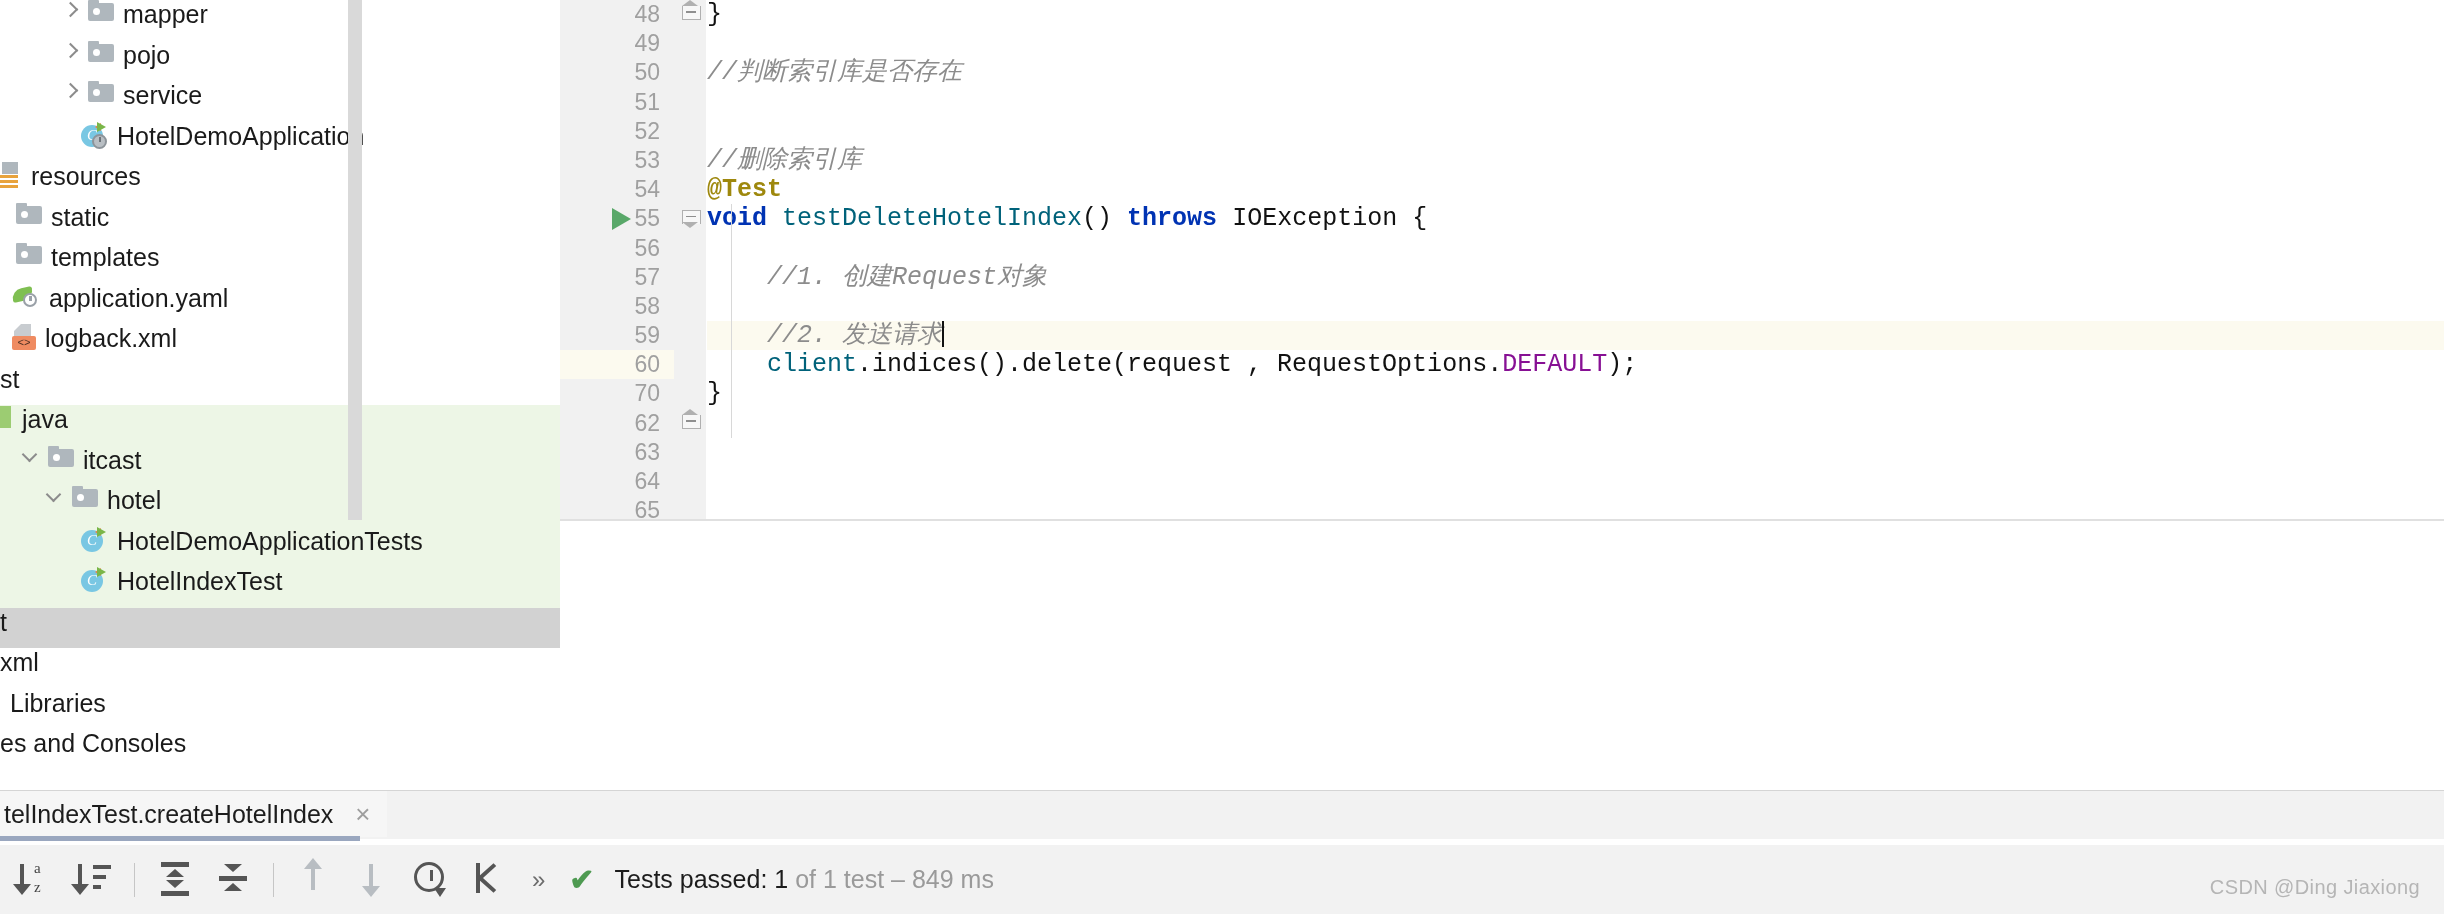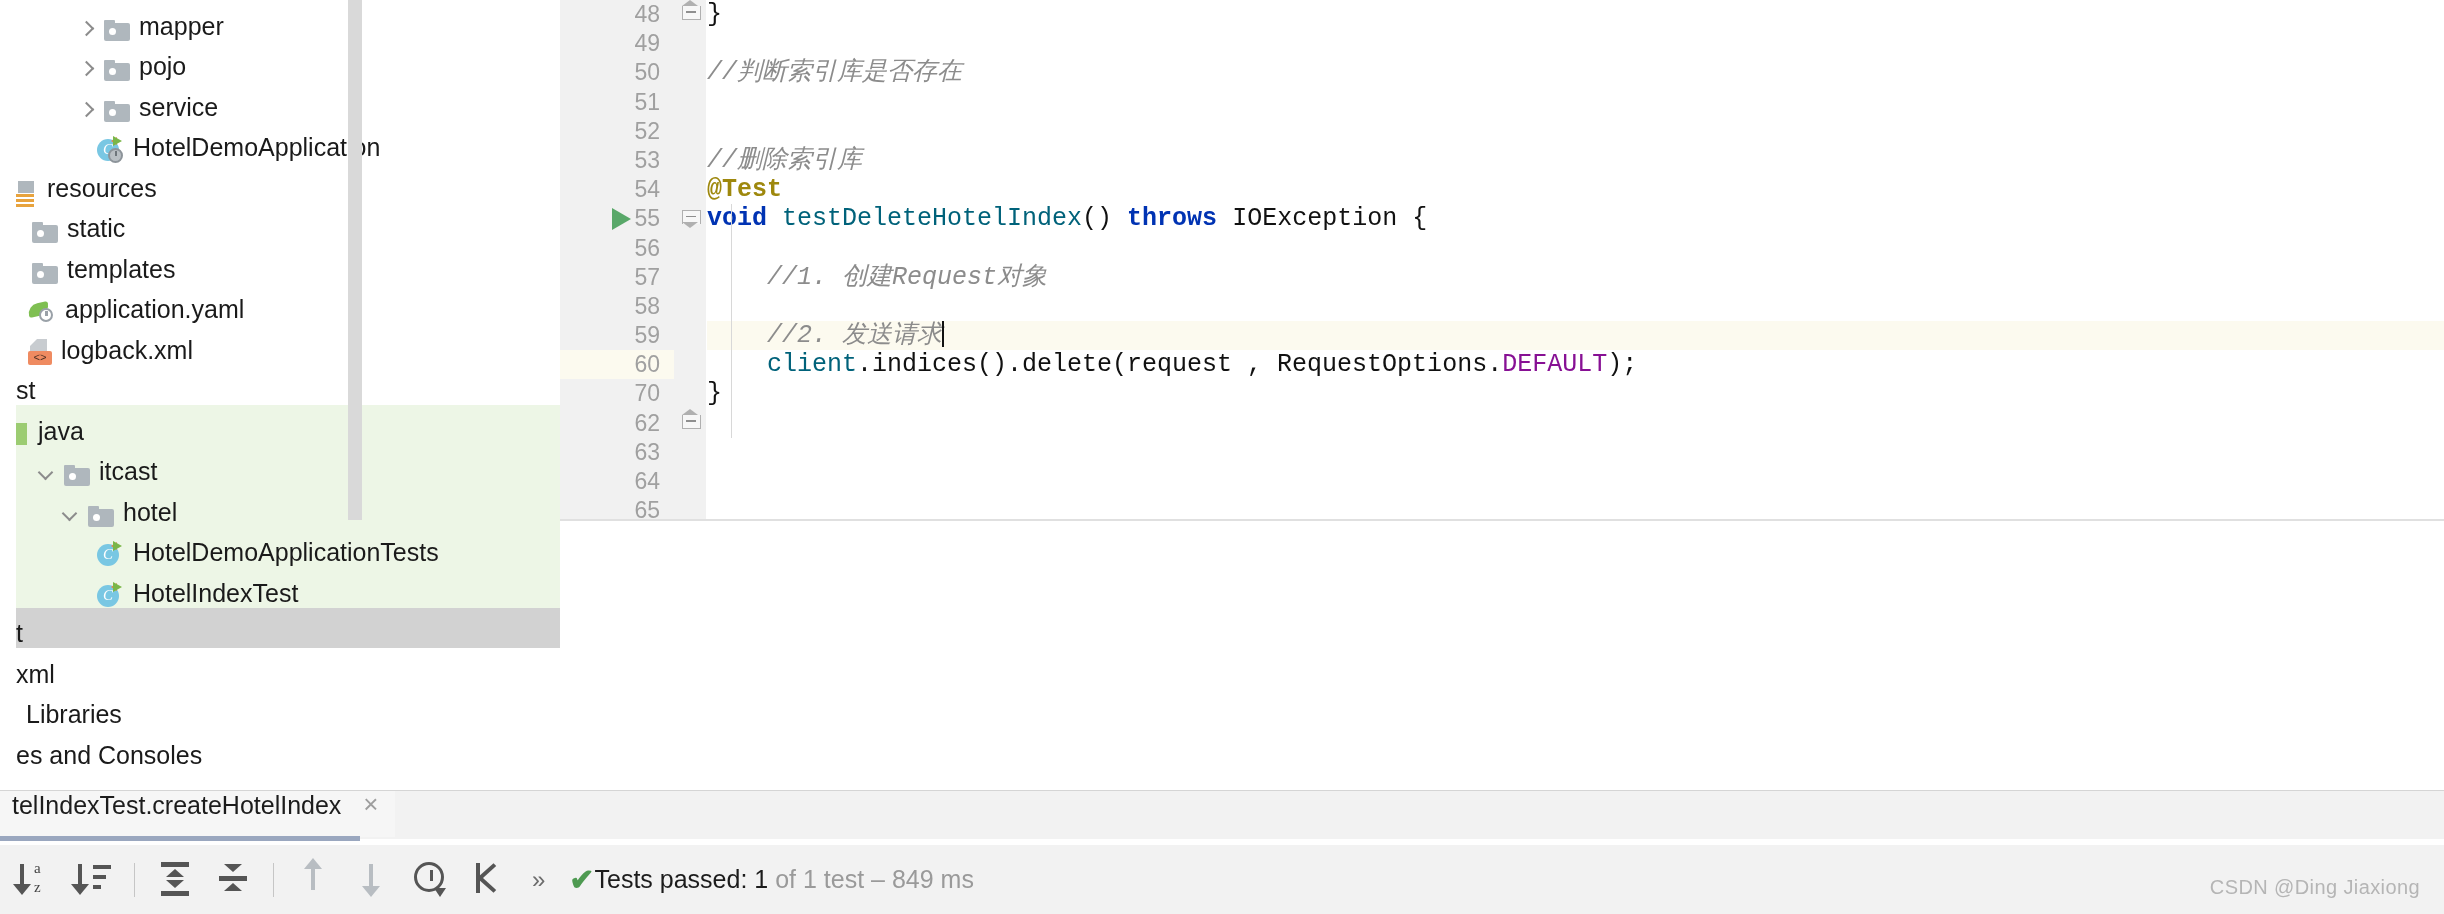--- a/index.html
+++ b/index.html
@@ -10,22 +10,22 @@
     -webkit-font-smoothing:antialiased;
   }
   .app{position:relative;width:2444px;height:914px;}
 
   
   .tree{
     position:absolute;left:0;top:0;width:560px;height:790px;
     background:#ffffff;overflow:hidden;
   }
   .trow{
-    position:relative;height:40.5px;display:flex;align-items:flex-end;
-    font-size:25px;color:#1a1a1a;white-space:nowrap;margin-left:16px;
+    position:relative;height:40.5px;display:flex;align-items:flex-start;
+    font-size:25px;color:#1a1a1a;white-space:nowrap;
   }
   .trow.sel-green{background:#edf6e6;}
   .trow.sel-gray{background:#d2d2d2;}
   .chev{
     width:22px;height:22px;flex:0 0 22px;position:relative;margin-right:6px;
   }
   .chev.right::before{
     content:"";position:absolute;left:5px;top:4px;width:9px;height:9px;
     border-right:2.6px solid #8c8c8c;border-top:2.6px solid #8c8c8c;
     transform:rotate(45deg);
@@ -117,34 +117,34 @@
 
   
   .vsep{position:absolute;left:348px;top:0;width:14px;height:520px;background:#d9d9d9;}
   .editor-bottom-line{position:absolute;left:560px;top:519px;width:1884px;height:2px;background:#e0e0e0;}
 
   .tab-strip{
     position:absolute;left:0;top:790px;width:2444px;height:48px;background:#f2f2f2;
     border-top:1px solid #d5d5d5;
   }
   .tab{
-    position:absolute;left:0;top:0;height:46px;display:flex;
-    font-size:25px;color:#1c1c1c;padding:0 16px 0 12px;background:#f6f6f6;
+    position:absolute;left:0;top:0;height:46px;display:flex;align-items:center;
+    font-size:25px;color:#1c1c1c;padding:0 16px 0 4px;background:#f6f6f6;
   }
   .tab .close{margin-left:22px;color:#9e9e9e;font-size:26px;line-height:1;}
   .tab-underline{position:absolute;left:0;top:45px;width:360px;height:5px;background:#9aa7bf;}
 
   .status-bar{
     position:absolute;left:0;top:845px;width:2444px;height:69px;background:#f2f2f2;
     display:flex;align-items:center;
   }
   .tb-ico{position:relative;width:44px;height:44px;margin-left:14px;flex:0 0 44px;}
   .tb-sep{width:1px;height:34px;background:#c6c6c6;margin-left:18px;margin-right:4px;flex:0 0 1px;}
   .chev2{margin-left:22px;color:#6d6d6d;font-size:24px;letter-spacing:-2px;}
-  .status-text{font-size:25px;color:#1c1c1c;white-space:nowrap;}
+  .status-text{margin-left:20px;font-size:25px;color:#1c1c1c;white-space:nowrap;}
   .status-text .muted{color:#9a9a9a;}
   .check{color:#4e9a51;font-size:30px;margin-left:26px;font-weight:bold;}
   .watermark{
     position:absolute;right:24px;top:876px;font-size:20px;color:#b5b5b5;
     font-family:"Liberation Sans",sans-serif;letter-spacing:.4px;
   }
 
   
   .g-arrow-down{position:absolute;left:6px;top:6px;width:4px;height:22px;background:#555;}
   .g-arrow-down::after{content:"";position:absolute;left:-7px;top:20px;width:0;height:0;border-left:9px solid transparent;border-right:9px solid transparent;border-top:11px solid #555;}

